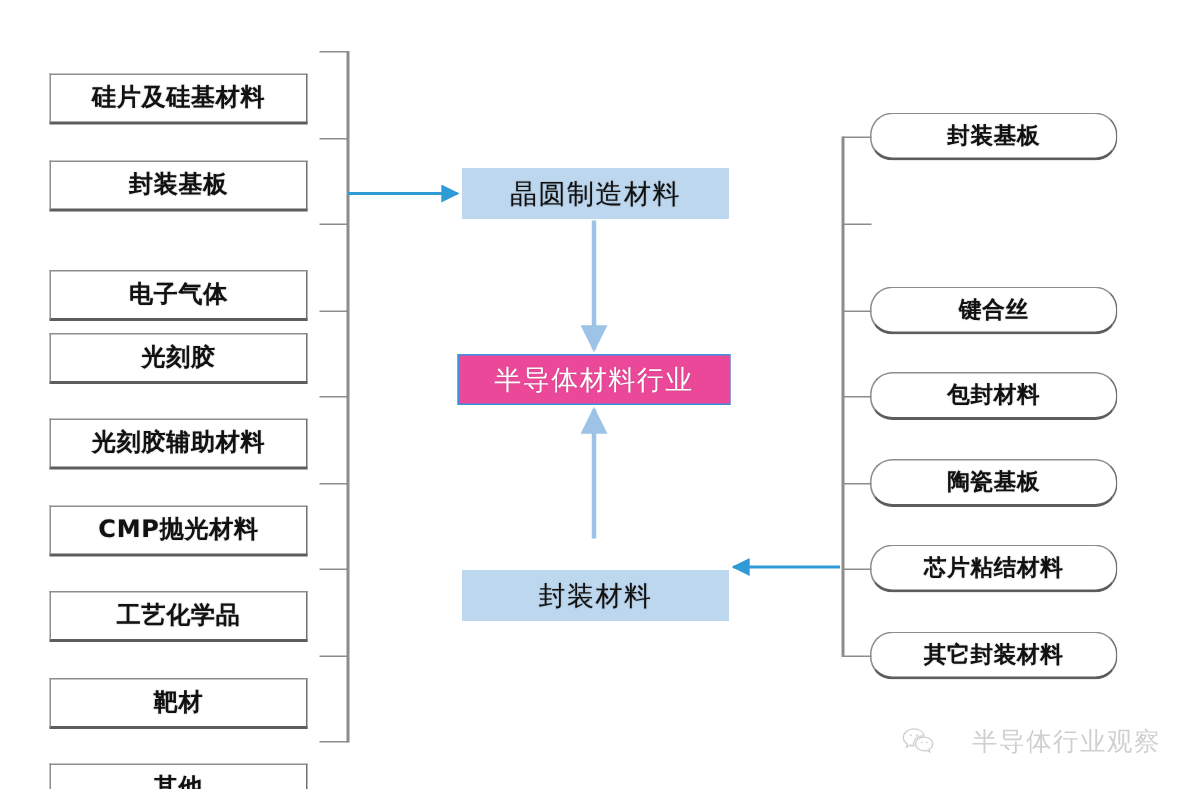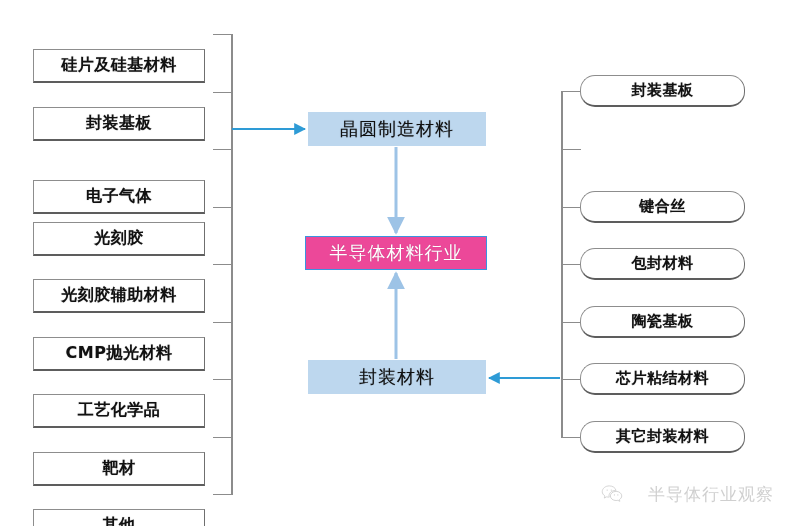--- a/index.html
+++ b/index.html
@@ -66,21 +66,21 @@
     text-shadow: 0 0 1px rgba(0,0,0,0.35);
   }
   .center-dark {
     background: #ec4899;
     color: #ffffff;
     border: 1px solid #3a93e0;
     text-shadow: 0 0 1px rgba(0,0,0,0.25);
   }
   #box-wafer   { left: 308px; top: 112px; width: 178px; height: 34px; }
   #box-center  { left: 305px; top: 236px; width: 182px; height: 34px; }
-  #box-package { left: 308px; top: 360px; width: 178px; height: 34px; text-align: right; }
+  #box-package { left: 308px; top: 380px; width: 178px; height: 34px; text-align: right; }
 
   
   .hline {
     position: absolute;
     height: 0;
     border-top: 1px solid #8c8c8c;
   }
   .vline {
     position: absolute;
     width: 0;

